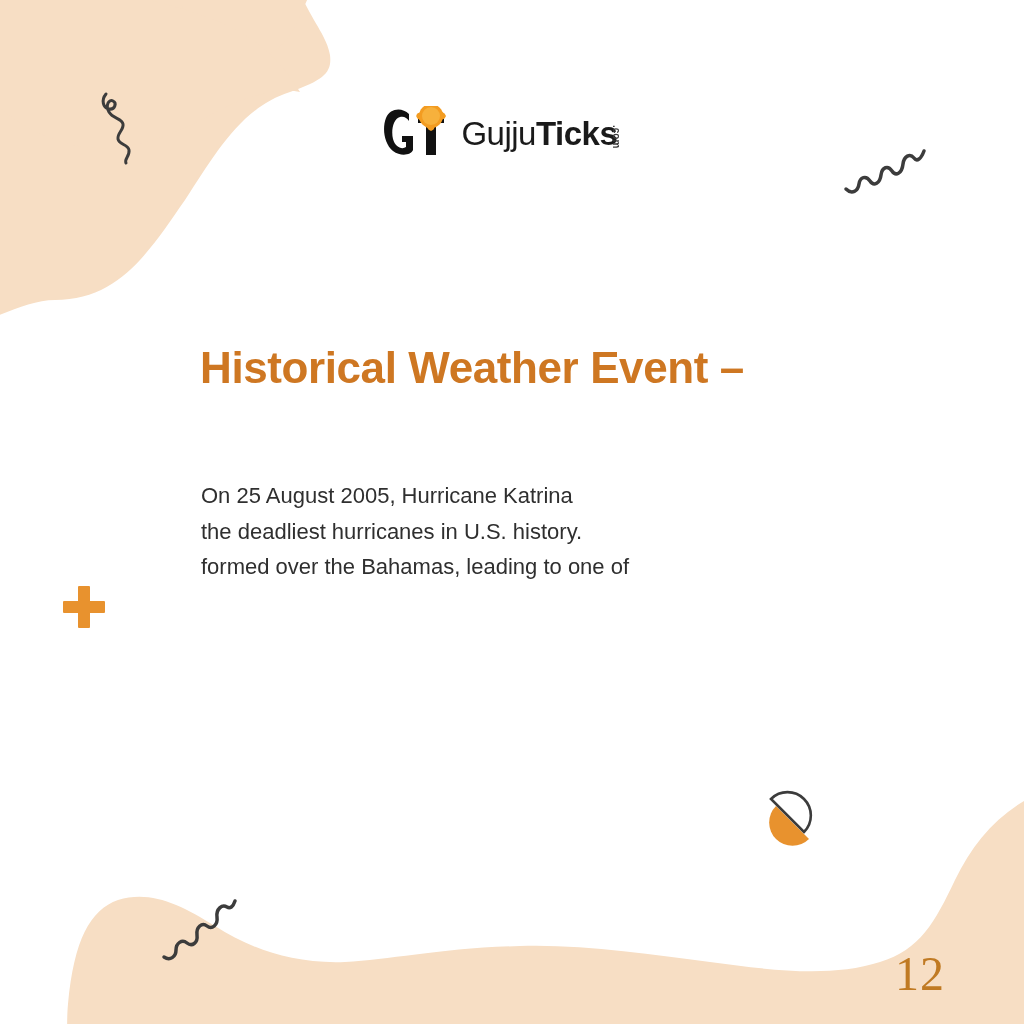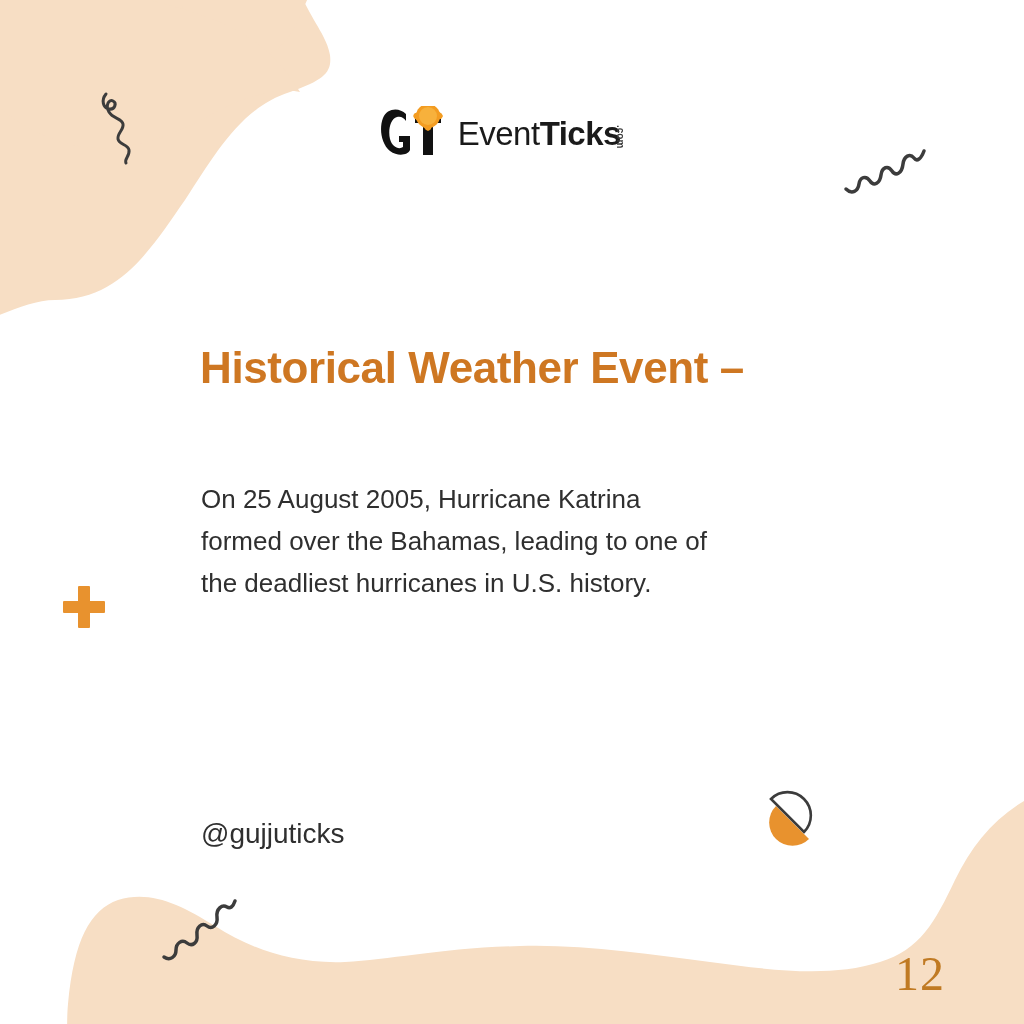--- a/index.html
+++ b/index.html
@@ -85,21 +85,21 @@
     margin-top: 32px;
   }
   .headline .line { display: block; white-space: pre; }
 
   
   .body-copy {
     position: absolute;
     left: 201px;
     top: 478px;
     width: 640px;
-    font-size: 26px;
+    font-size: 22px;
     line-height: 1.62;
     color: #2f2f2f;
     font-weight: 400;
   }
   .body-copy .line { display: block; white-space: pre; }
 
   
   .handle {
     position: absolute;
     left: 201px;
@@ -191,35 +191,34 @@
           <circle cx="48" cy="10" r="12"></circle>
           <rect x="45" y="-4" width="6" height="28" rx="2"></rect>
           <rect x="34" y="7" width="28" height="6" rx="2"></rect>
           <rect x="37" y="-1" width="22" height="6" rx="2" transform="rotate(45 48 10)"></rect>
           <rect x="37" y="15" width="22" height="6" rx="2" transform="rotate(45 48 10)"></rect>
         </g>
         <circle cx="48" cy="10" r="9" fill="#F7B13C"></circle>
       </svg>
     </div>
     <div class="logo-word">
-      <span>Event</span><span class="bold">Ticks</span><span class="logo-tld">.com</span>
+      <span>Gujju</span><span class="bold">Ticks</span><span class="logo-tld">.com</span>
     </div>
   </div>
 
   <h1 class="headline">
     <span class="line">Historical Weather Event –</span>
   </h1>
 
   <div class="body-copy">
     <span class="line">On 25 August 2005, Hurricane Katrina</span>
+    <span class="line">the deadliest hurricanes in U.S. history.</span>
     <span class="line">formed over the Bahamas, leading to one of</span>
-    <span class="line">the deadliest hurricanes in U.S. history.</span>
   </div>
 
-  <div class="handle">@gujjuticks</div>
 
   <div class="page-number">12</div>
 
   <div class="plus"></div>
 
   <svg class="squiggle sq-1" width="62" height="78" viewBox="0 0 62 78" xmlns="http://www.w3.org/2000/svg">
     <path fill="none" stroke="#3C3C3C" stroke-width="3" stroke-linecap="round" d="M 6,6 C 1,12 3,20 9,21 C 15,22 17,15 13,13 C 9,11 5,17 9,24
              C 13,31 22,30 23,36 C 24,42 17,45 18,51 C 19,57 28,56 29,62
              C 30,68 24,71 26,75"></path>
   </svg>

